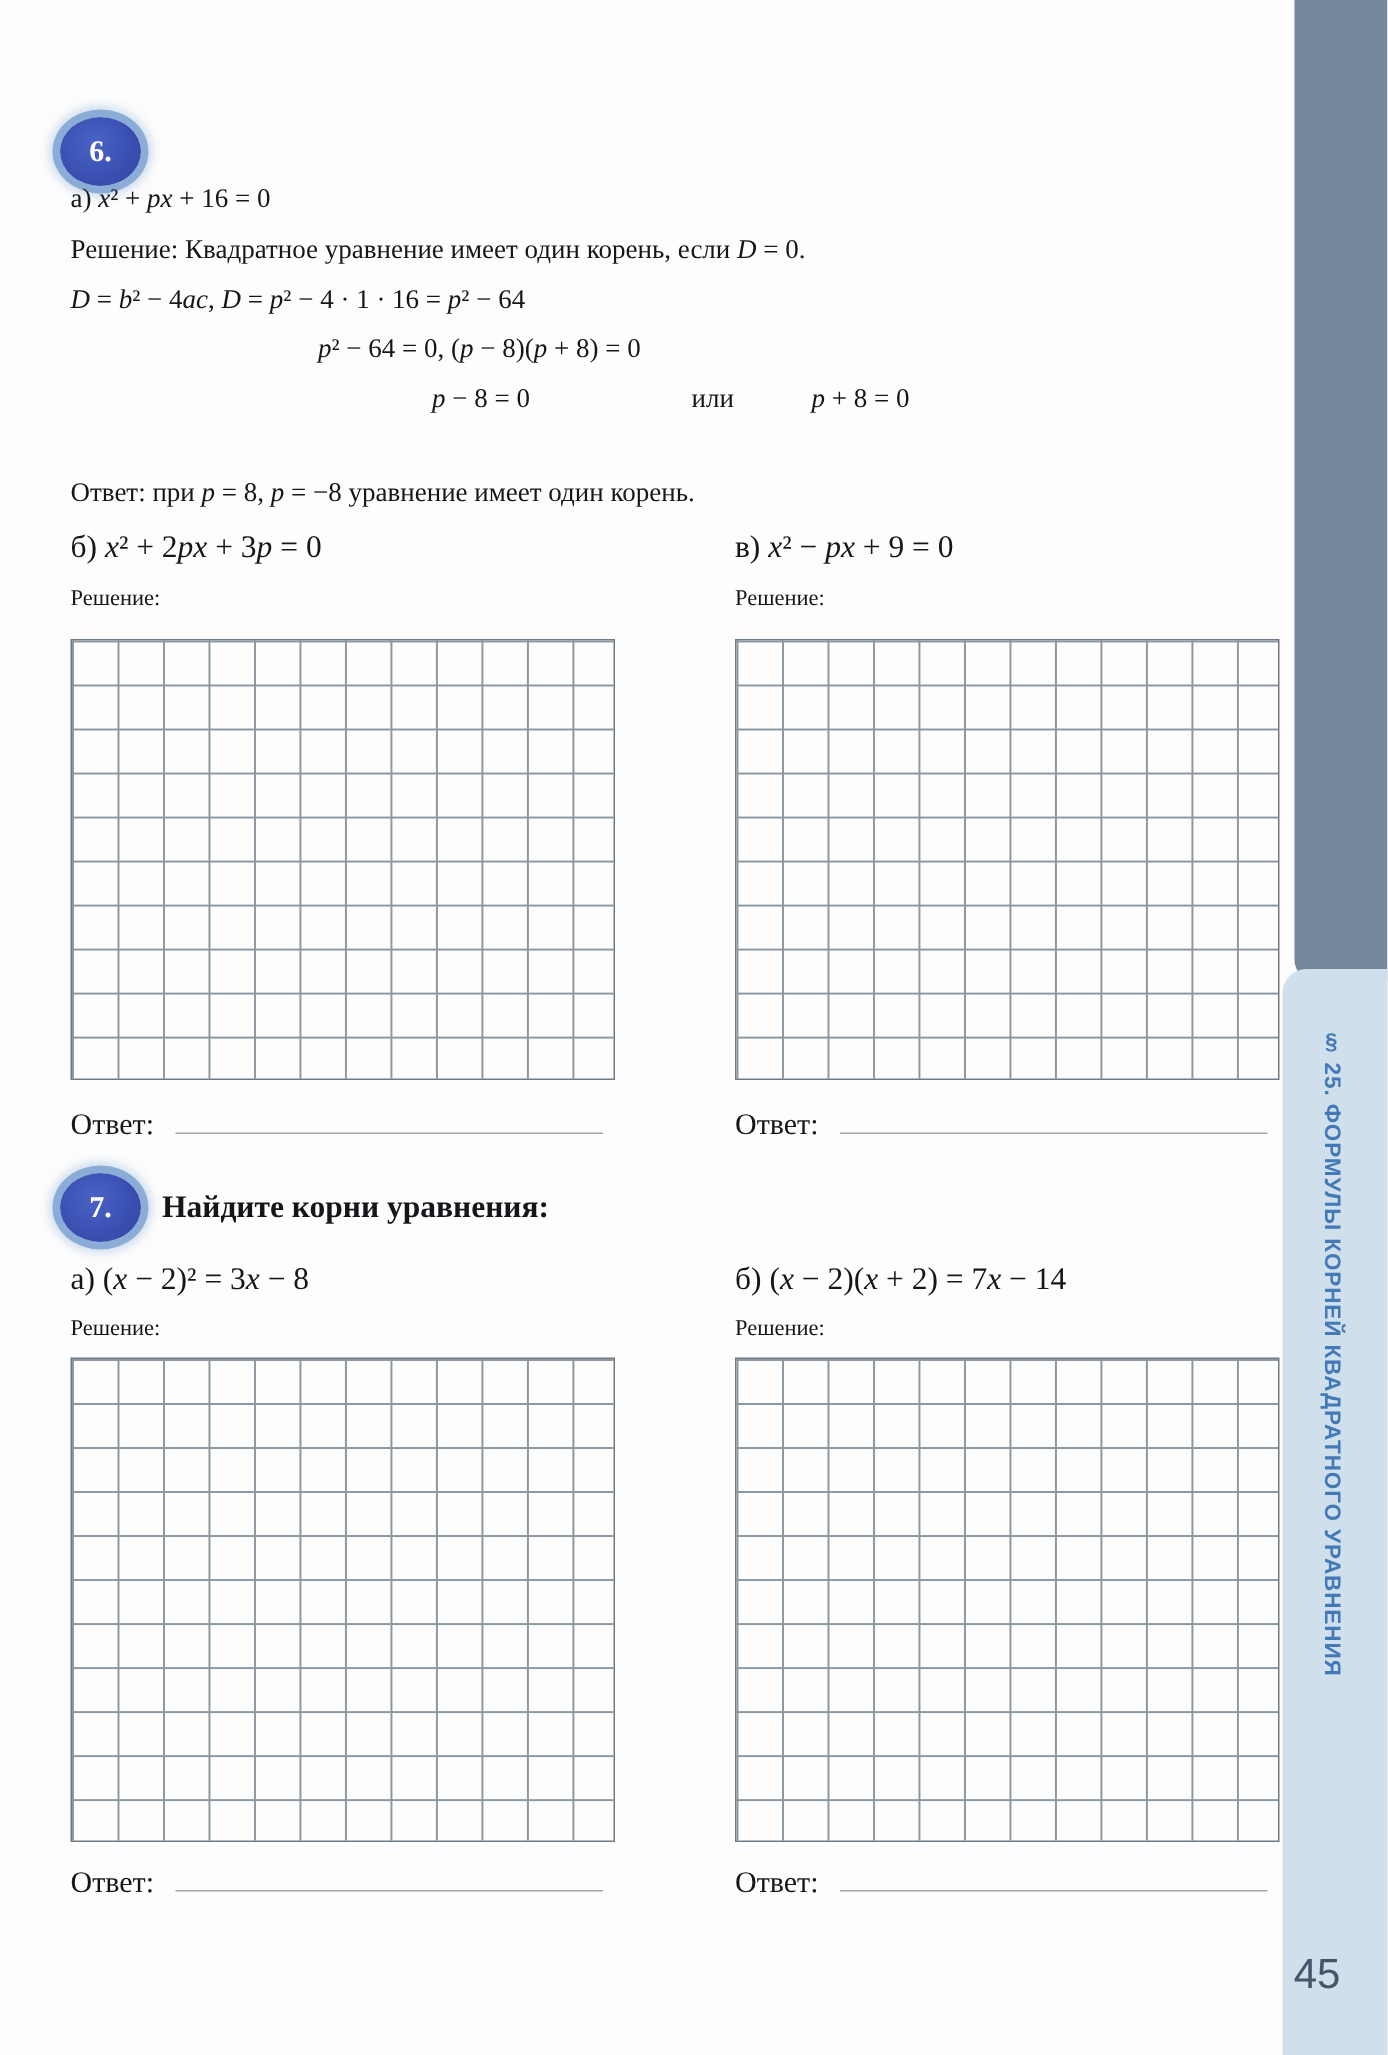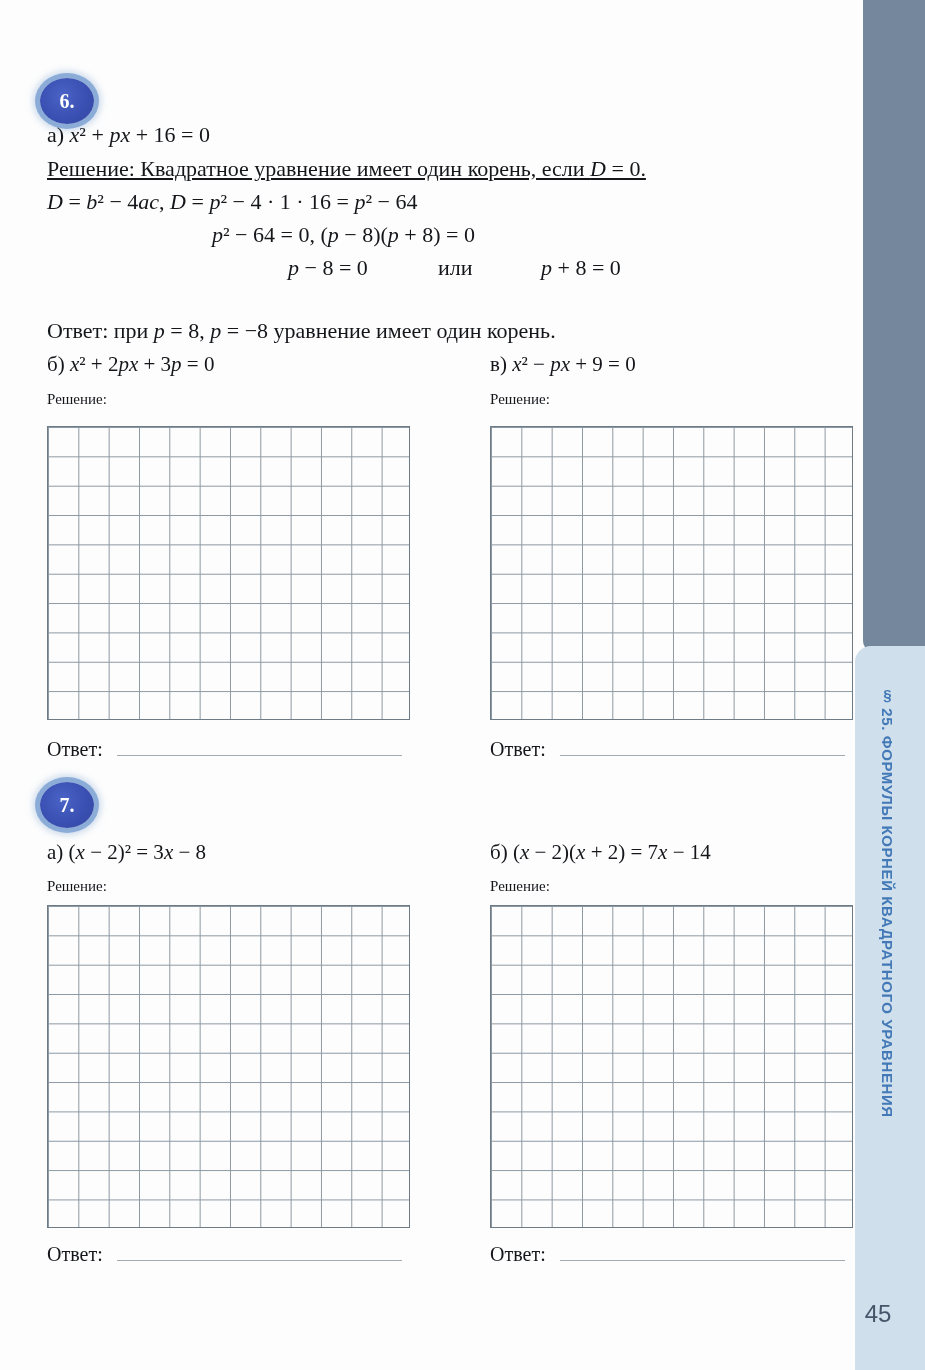--- a/index.html
+++ b/index.html
@@ -27,39 +27,39 @@
     writing-mode:vertical-rl;
     font-family:"Liberation Sans","DejaVu Sans",sans-serif;
     font-weight:700;font-size:15px;letter-spacing:0.6px;
     color:#4379b7;
     white-space:nowrap;
   }
   .page-num{
     position:absolute;left:856px;top:1300px;width:44px;
     text-align:center;
     font-family:"Liberation Sans","DejaVu Sans",sans-serif;
-    font-size:24px;color:#45556a;
+    font-size:28px;color:#45556a;
   }
   
   .prob-header{
     position:absolute;left:40px;
     display:flex;align-items:center;gap:14px;width:800px;
   }
   .badge{
     flex:0 0 auto;
     width:54px;height:46px;border-radius:50%;
     background:radial-gradient(circle at 42% 38%, #4a63c6 0%, #3a50b2 55%, #32459e 100%);
     box-shadow:0 0 0 5px #8cacd8, 0 0 7px 7px rgba(140,172,216,.45);
     color:#ffffff;
     display:flex;align-items:center;justify-content:center;
     font-size:20px;font-weight:700;
   }
   .prob-title{font-size:21px;font-weight:700;line-height:1.2;}
   
-  .line{position:absolute;font-size:22px;white-space:nowrap;}
+  .line{position:absolute;font-size:18px;white-space:nowrap;}
   .cases span{position:absolute;top:0;white-space:nowrap;}
   
   .col{position:absolute;width:364px;padding-left:26px;}
   .col .eq{position:absolute;left:0;top:0;font-size:21px;white-space:nowrap;}
   .col .sol-label{position:absolute;left:0;font-size:15px;}
   .grid{
     position:absolute;left:0;
     width:363px;
     border:1px solid #6e7a84;
     background-image:
@@ -92,26 +92,26 @@
   <div class="tab">
     <div class="tab-text">§ 25. ФОРМУЛЫ КОРНЕЙ КВАДРАТНОГО УРАВНЕНИЯ</div>
   </div>
   <div class="page-num">45</div>
 
   <div class="prob-header" style="top:78px;">
     <div class="badge">6.</div>
   </div>
 
   <div class="line" style="left:47px;top:122px;">а) <i>x</i>² + <i>px</i> + 16 = 0</div>
-  <div class="line" style="left:47px;top:156px;text-decoration:underline;">Решение: Квадратное уравнение имеет один корень, если <i>D</i> = 0.</div>
+  <div class="line" style="left:47px;top:156px;">Решение: Квадратное уравнение имеет один корень, если <i>D</i> = 0.</div>
   <div class="line" style="left:47px;top:189px;"><i>D</i> = <i>b</i>² − 4<i>ac</i>, <i>D</i> = <i>p</i>² − 4 · 1 · 16 = <i>p</i>² − 64</div>
   <div class="line" style="left:196px;top:222px;margin-left:16px;"><i>p</i>² − 64 = 0, (<i>p</i> − 8)(<i>p</i> + 8) = 0</div>
   <div class="line cases" style="left:47px;top:255px;width:760px;height:28px;">
     <span style="left:241px;text-align:center;"><i>p</i> − 8 = 0</span>
-    <span style="left:391px;">или</span>
+    <span style="left:414px;">или</span>
     <span style="left:494px;"><i>p</i> + 8 = 0</span>
   </div>
   <div class="line" style="left:47px;top:318px;">Ответ: при <i>p</i> = 8, <i>p</i> = −8 уравнение имеет один корень.</div>
 
   <div class="col" style="left:47px;top:352px;height:420px;">
     <div class="eq">б) <i>x</i>² + 2<i>px</i> + 3<i>p</i> = 0</div>
     <div class="sol-label" style="top:39px;">Решение:</div>
     <div class="grid rows10" style="top:74px;"></div>
     <div class="answer-row" style="top:385px;">
       <span>Ответ:</span>
@@ -124,20 +124,21 @@
     <div class="sol-label" style="top:39px;">Решение:</div>
     <div class="grid rows10" style="top:74px;"></div>
     <div class="answer-row" style="top:385px;">
       <span>Ответ:</span>
       <span class="blank"></span>
     </div>
   </div>
 
   <div class="prob-header" style="top:782px;">
     <div class="badge">7.</div>
+    <div class="prob-title">Найдите корни уравнения:</div>
   </div>
 
   <div class="col" style="left:47px;top:840px;height:440px;">
     <div class="eq">а) (<i>x</i> − 2)² = 3<i>x</i> − 8</div>
     <div class="sol-label" style="top:38px;">Решение:</div>
     <div class="grid rows11" style="top:65px;"></div>
     <div class="answer-row" style="top:402px;">
       <span>Ответ:</span>
       <span class="blank"></span>
     </div>

